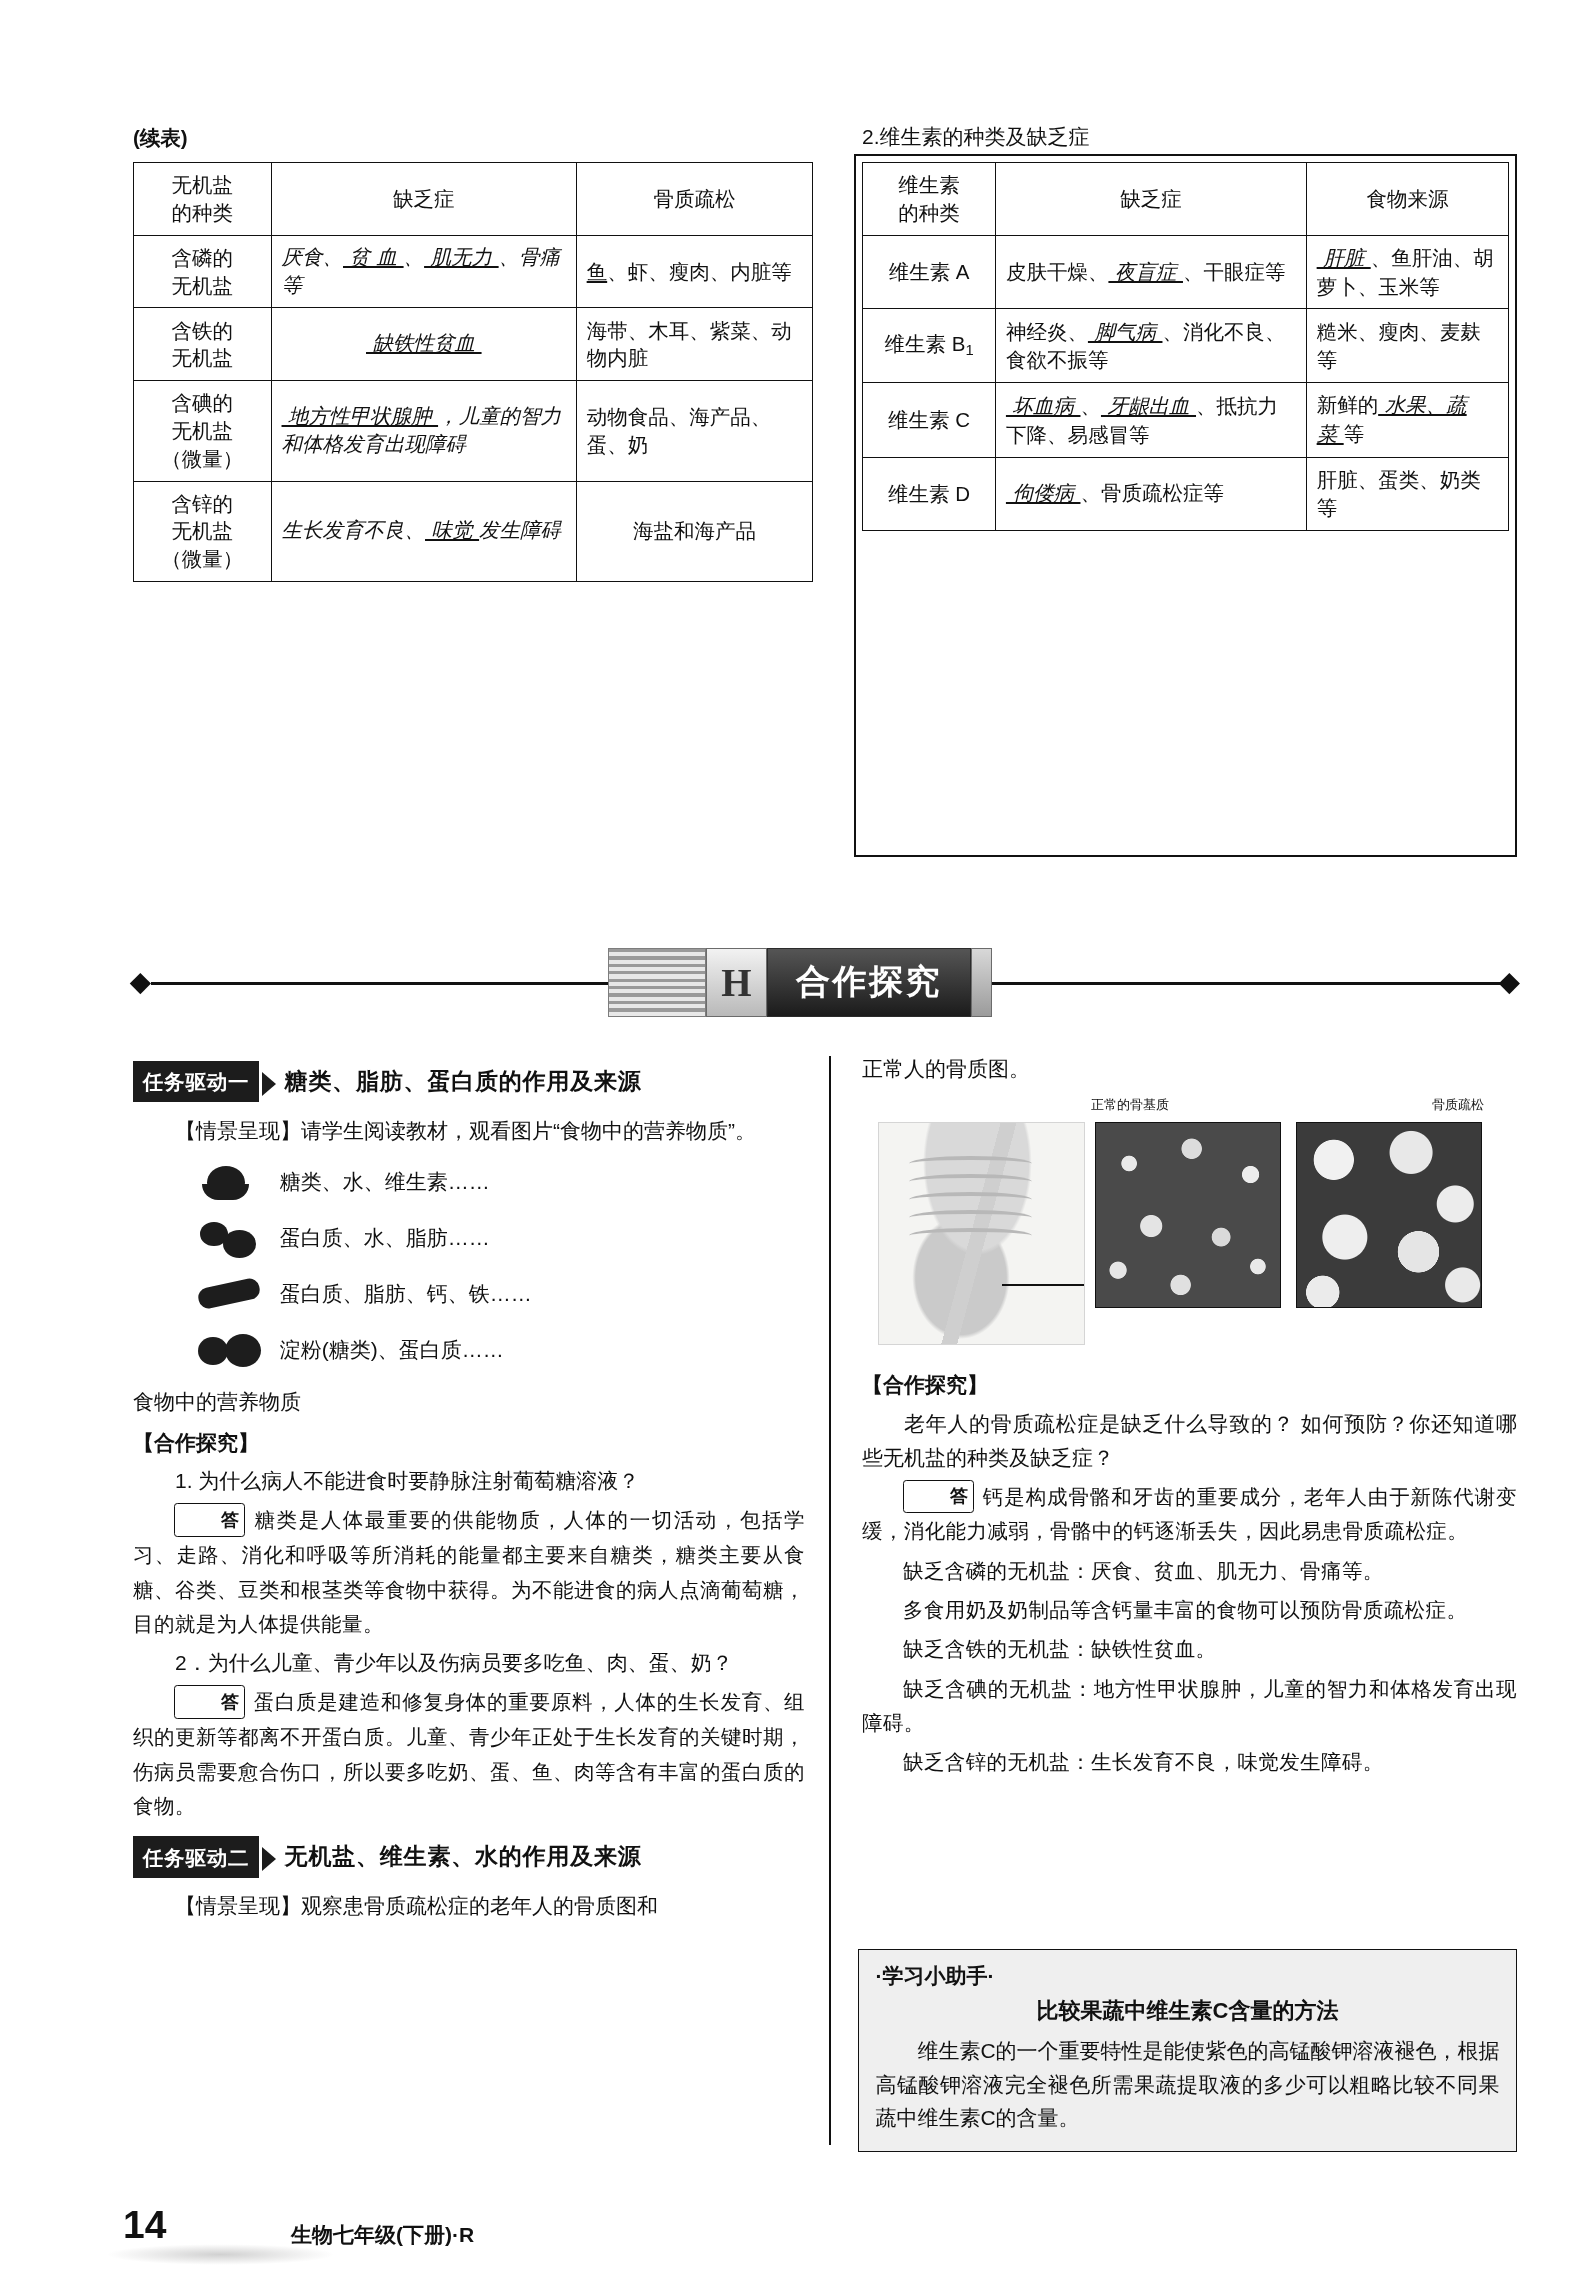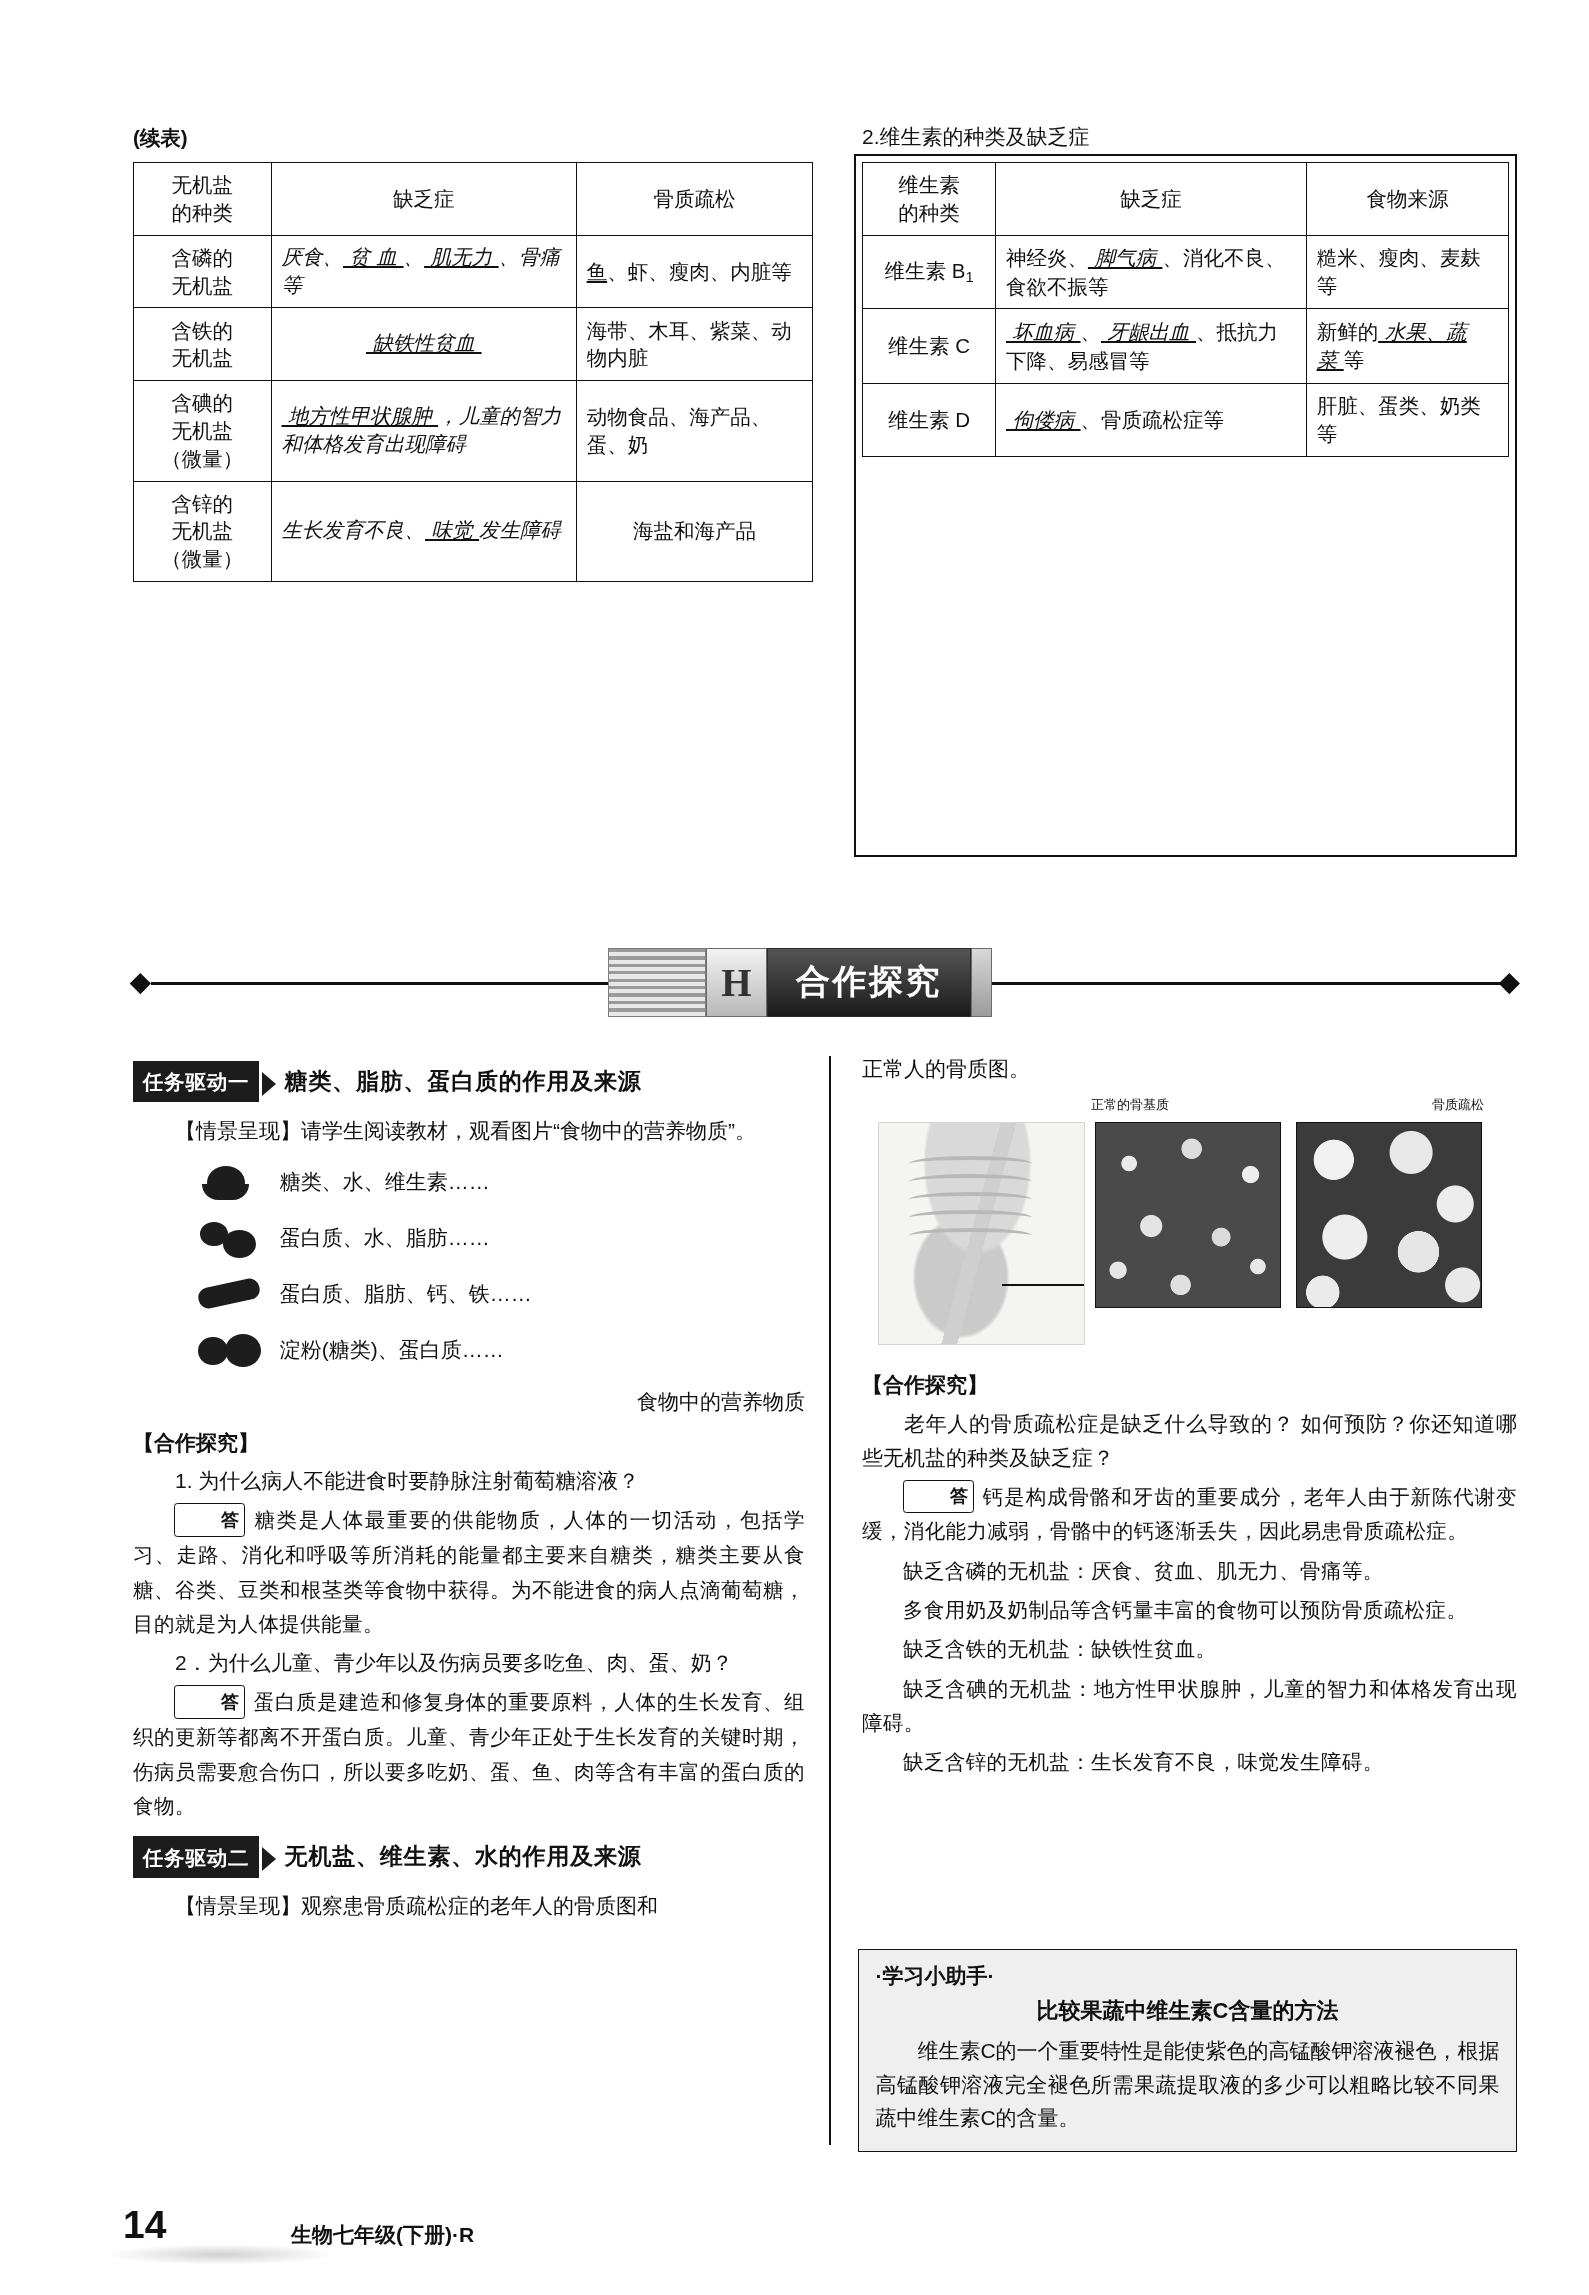--- a/index.html
+++ b/index.html
@@ -230,21 +230,21 @@
     margin-left: 62px;
     flex: none;
     position: relative;
   }
   .food-item .thumb .blob {
     position: absolute;
     background: #1d1d1d;
     border-radius: 50%;
   }
   .caption-center {
-    text-align: right;
+    text-align: left;
     margin: 8.2px 0 6.6px 0;
     font-size: 21px;
   }
 
   
   .fig-box {
     margin: 8.2px 0 11.5px 0;
     position: relative;
     height: 262px;
     background: #fff;
@@ -412,20 +412,25 @@
   <div class="vit-title">2.维生素的种类及缺乏症</div>
   <div class="outer-frame"></div>
   <table class="tbl" id="table-vitamins">
     <tbody>
         <tr>
       <td class="k h">维生素<br>的种类</td>
       <td class="m h">缺乏症</td>
       <td class="s h">食物来源</td>
     </tr>
     <tr>
+      <td class="k">维生素 A</td>
+      <td class="m">皮肤干燥、<span class="ul hand">&nbsp;夜盲症&nbsp;</span>、干眼症等</td>
+      <td class="s"><span class="ul hand">&nbsp;肝脏&nbsp;</span>、鱼肝油、胡萝卜、玉米等</td>
+    </tr>
+    <tr>
       <td class="k">维生素 B<span class="sub">1</span></td>
       <td class="m">神经炎、<span class="ul hand">&nbsp;脚气病&nbsp;</span>、消化不良、食欲不振等</td>
       <td class="s">糙米、瘦肉、麦麸等</td>
     </tr>
     <tr>
       <td class="k">维生素 C</td>
       <td class="m"><span class="ul hand">&nbsp;坏血病&nbsp;</span>、<span class="ul hand">&nbsp;牙龈出血&nbsp;</span>、抵抗力下降、易感冒等</td>
       <td class="s">新鲜的<span class="ul hand">&nbsp;水果、蔬菜&nbsp;</span>等</td>
     </tr>
     <tr>

